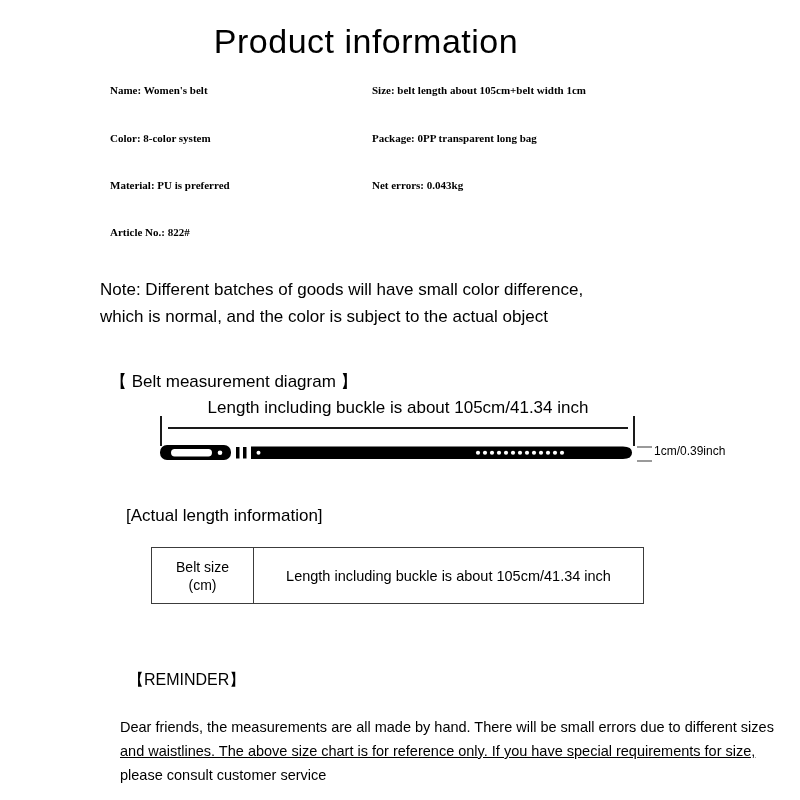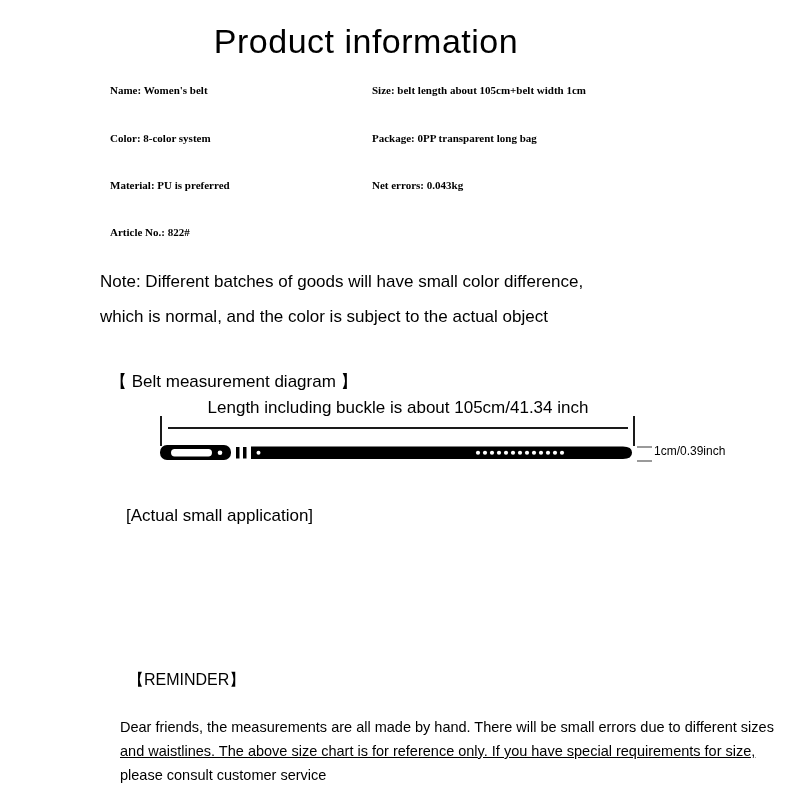--- a/index.html
+++ b/index.html
@@ -20,21 +20,21 @@
     letter-spacing: 0.5px;
   }
 
   .spec { font-size: 11px; font-weight: 700; font-family: Liberation Serif, serif; }
   .spec.l { left: 110px; }
   .spec.r { left: 372px; }
   .row1 { top: 84px; }  .row2 { top: 132px; }
   .row3 { top: 179px; } .row4 { top: 226px; }
 
   .note-line { left: 100px; font-size: 17px; font-weight: 400; }
-  .note1 { top: 272px; } .note2 { top: 307px; }
+  .note1 { top: 280px; } .note2 { top: 307px; }
 
   .diagram-heading { left: 110px; top: 356px; font-size: 17px; margin-top: 14px; }
 
   .length-label {
     left: 160px; top: 398px; width: 476px;
     text-align: center; font-size: 17px; white-space: nowrap;
   }
   .measure-line  { left: 168px; top: 427px; width: 460px; height: 2px; background: #1a1a1a; }
   .measure-tick  { top: 416px; width: 2px; height: 30px; background: #1a1a1a; }
   .tick-left  { left: 160px; }
@@ -112,31 +112,35 @@
     <circle cx="388" cy="9.75" r="2.1"></circle>
       <circle cx="395" cy="9.75" r="2.1"></circle>
     <circle cx="402" cy="9.75" r="2.1"></circle>
   </g>
 </svg>
 
 <div class="abs width-bracket wb-top"></div>
 <div class="abs width-bracket wb-bottom"></div>
 <div class="abs width-label">1cm/0.39inch</div>
 
-<div class="abs actual-heading">[Actual small application]</div>
+<div class="abs actual-heading">[Actual length information]</div>
 
 <table class="size-table">
   <colgroup>
     <col style="width:102px">
       <col style="width:78px">
       <col style="width:78px">
     <col style="width:78px">
       <col style="width:78px">
       <col style="width:78px">
   </colgroup>
   <tbody>
+  <tr>
+    <td class="hdr-cell">Belt size (cm)</td>
+    <td class="span-cell" colspan="5">Length including buckle is about 105cm/41.34 inch</td>
+  </tr>
 </tbody>
   </table>
 
 <div class="abs reminder-heading">【REMINDER】</div>
 <div class="abs reminder-line rl0">Dear friends, the measurements are all made by hand. There will be small errors due to different sizes</div>
 <div class="abs reminder-line rl1">and waistlines. The above size chart is for reference only. If you have special requirements for size,</div>
 <div class="abs reminder-line rl2">please consult customer service</div>
 
 </body></html>

